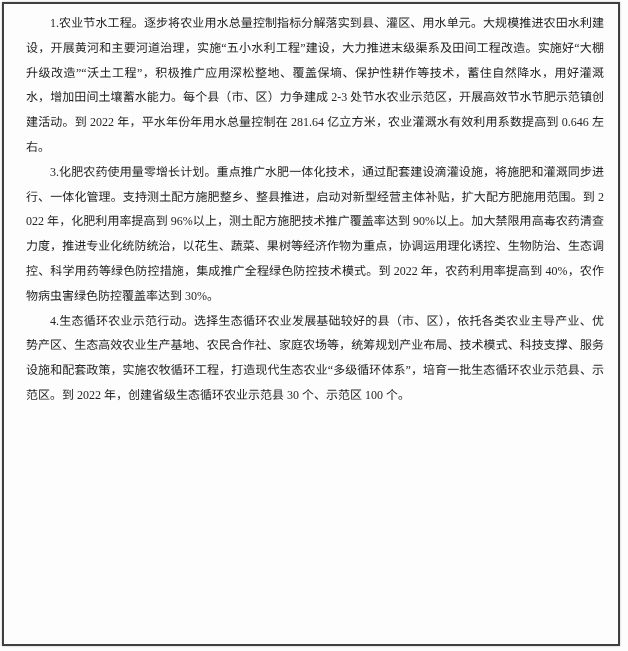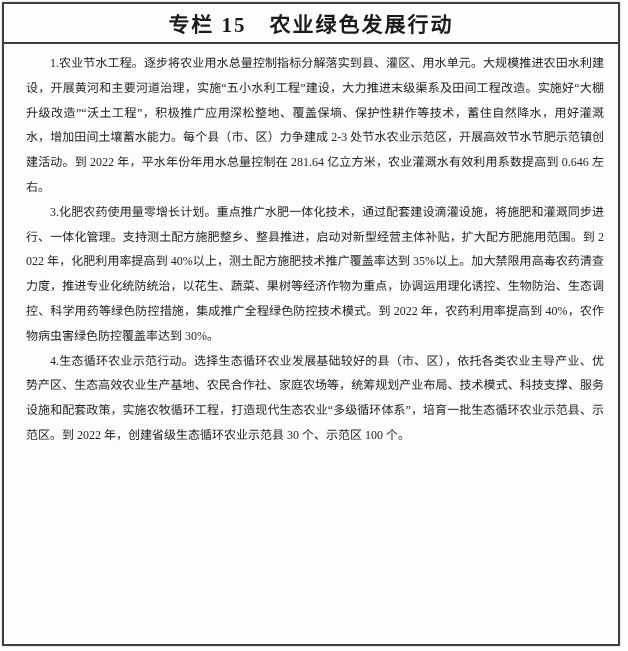--- a/index.html
+++ b/index.html
@@ -52,22 +52,19 @@
     text-align:justify;
     text-indent:2em;
     word-break:break-all;
   }
 </style>
 </head>
 <body>
 
 <div class="page">
   <div class="column-box">
-    <div class="box-header">
-      <span class="box-title">专栏 15　农业绿色发展行动</span>
-    </div>
     <div class="box-body">
       <p>1.农业节水工程。逐步将农业用水总量控制指标分解落实到县、灌区、用水单元。大规模推进农田水利建设，开展黄河和主要河道治理，实施“五小水利工程”建设，大力推进末级渠系及田间工程改造。实施好“大棚升级改造”“沃土工程”，积极推广应用深松整地、覆盖保墒、保护性耕作等技术，蓄住自然降水，用好灌溉水，增加田间土壤蓄水能力。每个县（市、区）力争建成 2-3 处节水农业示范区，开展高效节水节肥示范镇创建活动。到 2022 年，平水年份年用水总量控制在 281.64 亿立方米，农业灌溉水有效利用系数提高到 0.646 左右。</p>
-      <p>3.化肥农药使用量零增长计划。重点推广水肥一体化技术，通过配套建设滴灌设施，将施肥和灌溉同步进行、一体化管理。支持测土配方施肥整乡、整县推进，启动对新型经营主体补贴，扩大配方肥施用范围。到 2022 年，化肥利用率提高到 40%以上，测土配方施肥技术推广覆盖率达到 35%以上。加大禁限用高毒农药清查力度，推进专业化统防统治，以花生、蔬菜、果树等经济作物为重点，协调运用理化诱控、生物防治、生态调控、科学用药等绿色防控措施，集成推广全程绿色防控技术模式。到 2022 年，农药利用率提高到 40%，农作物病虫害绿色防控覆盖率达到 30%。</p>
+      <p>3.化肥农药使用量零增长计划。重点推广水肥一体化技术，通过配套建设滴灌设施，将施肥和灌溉同步进行、一体化管理。支持测土配方施肥整乡、整县推进，启动对新型经营主体补贴，扩大配方肥施用范围。到 2022 年，化肥利用率提高到 96%以上，测土配方施肥技术推广覆盖率达到 90%以上。加大禁限用高毒农药清查力度，推进专业化统防统治，以花生、蔬菜、果树等经济作物为重点，协调运用理化诱控、生物防治、生态调控、科学用药等绿色防控措施，集成推广全程绿色防控技术模式。到 2022 年，农药利用率提高到 40%，农作物病虫害绿色防控覆盖率达到 30%。</p>
       <p>4.生态循环农业示范行动。选择生态循环农业发展基础较好的县（市、区），依托各类农业主导产业、优势产区、生态高效农业生产基地、农民合作社、家庭农场等，统筹规划产业布局、技术模式、科技支撑、服务设施和配套政策，实施农牧循环工程，打造现代生态农业“多级循环体系”，培育一批生态循环农业示范县、示范区。到 2022 年，创建省级生态循环农业示范县 30 个、示范区 100 个。</p>
     </div>
   </div>
 </div>
 
 </body></html>

